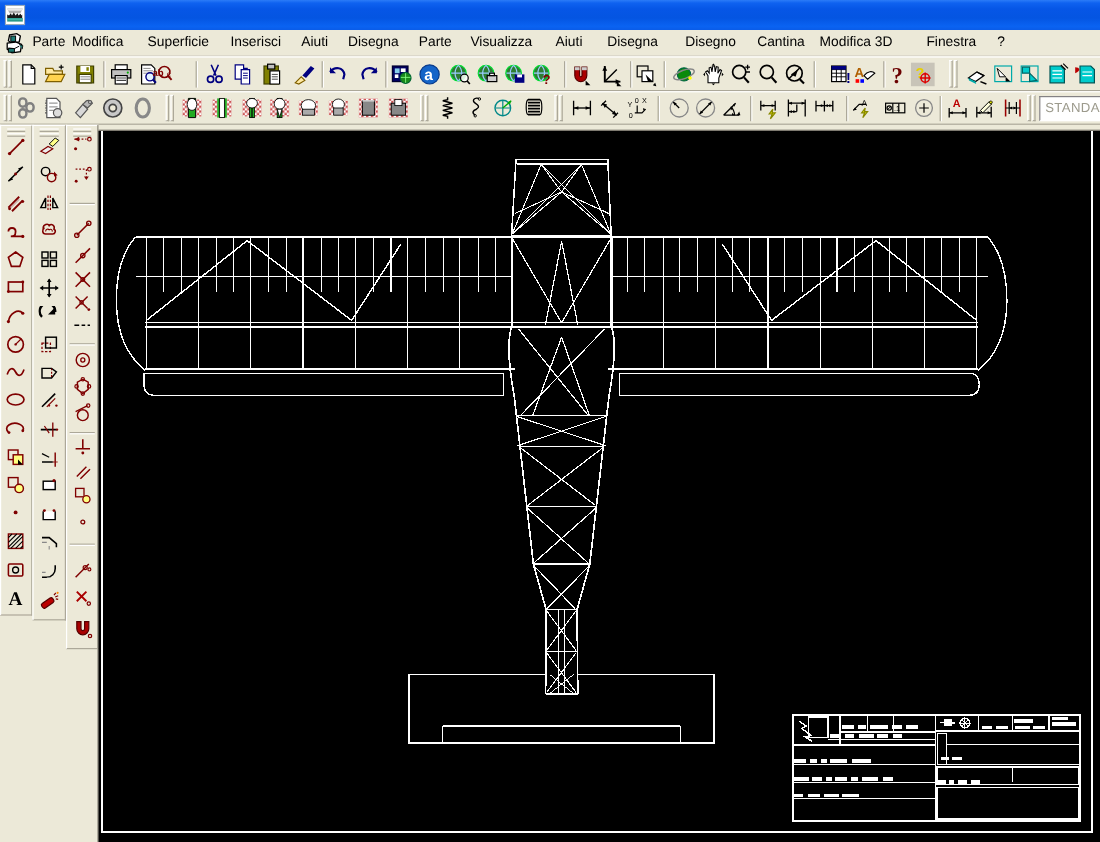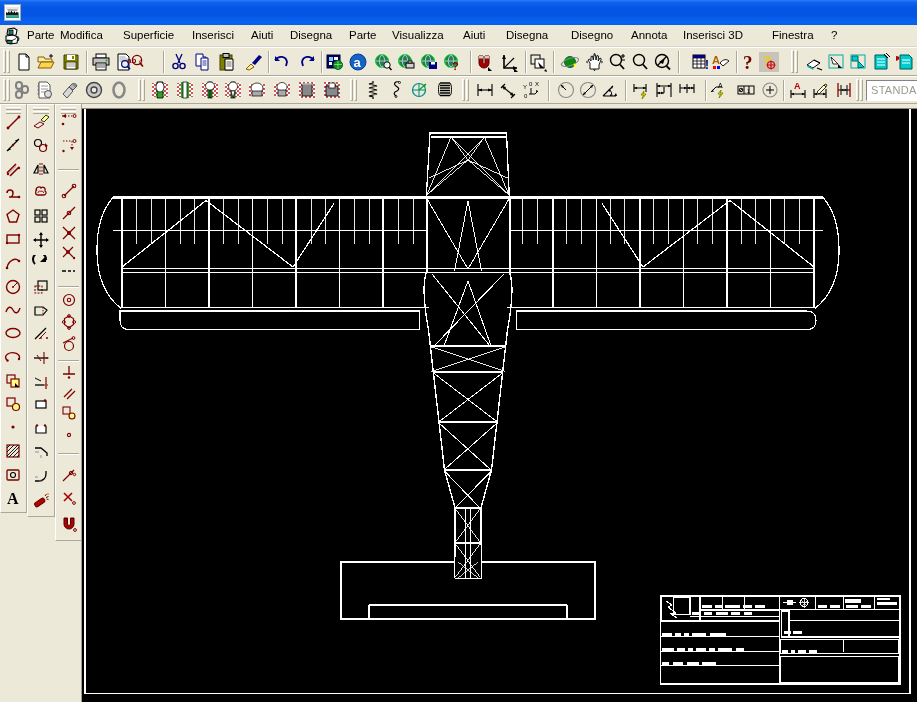--- a/index.html
+++ b/index.html
@@ -29,22 +29,22 @@
     <div class="abs" style="left:60px;top:4px;font-size:11.5px;color:#000">Modifica</div>
     <div class="abs" style="left:123px;top:4px;font-size:11.5px;color:#000">Superficie</div>
     <div class="abs" style="left:192px;top:4px;font-size:11.5px;color:#000">Inserisci</div>
     <div class="abs" style="left:251px;top:4px;font-size:11.5px;color:#000">Aiuti</div>
     <div class="abs" style="left:290px;top:4px;font-size:11.5px;color:#000">Disegna</div>
     <div class="abs" style="left:349px;top:4px;font-size:11.5px;color:#000">Parte</div>
     <div class="abs" style="left:392px;top:4px;font-size:11.5px;color:#000">Visualizza</div>
     <div class="abs" style="left:463px;top:4px;font-size:11.5px;color:#000">Aiuti</div>
     <div class="abs" style="left:506px;top:4px;font-size:11.5px;color:#000">Disegna</div>
     <div class="abs" style="left:571px;top:4px;font-size:11.5px;color:#000">Disegno</div>
-    <div class="abs" style="left:631px;top:4px;font-size:11.5px;color:#000">Annota</div>
-    <div class="abs" style="left:683px;top:4px;font-size:11.5px;color:#000">Inserisci 3D</div>
+    <div class="abs" style="left:631px;top:4px;font-size:11.5px;color:#000">Cantina</div>
+    <div class="abs" style="left:683px;top:4px;font-size:11.5px;color:#000">Modifica 3D</div>
     <div class="abs" style="left:772px;top:4px;font-size:11.5px;color:#000">Finestra</div>
     <div class="abs" style="left:831px;top:4px;font-size:11.5px;color:#000">?</div>
   </div>
 <div class="abs" style="left:0;top:47px;width:917px;height:29px;background:#ece9d8;border-top:1px solid #fff;border-bottom:1px solid #aca899"></div>
 <div style="position:absolute;left:3px;top:50px;width:3px;height:23px;border-left:1px solid #fff;border-top:1px solid #fff;border-right:1px solid #aca899;border-bottom:1px solid #aca899"></div>
 <div style="position:absolute;left:7px;top:50px;width:3px;height:23px;border-left:1px solid #fff;border-top:1px solid #fff;border-right:1px solid #aca899;border-bottom:1px solid #aca899"></div>
 <div style="position:absolute;left:14px;top:52px;width:20px;height:20px"><svg width="20" height="20" viewBox="0 0 20 20">
       <path d="M5 2h7l3 3v13H5z" fill="#fff" stroke="#000" stroke-width="1"></path>
       <path d="M12 2v3h3" fill="none" stroke="#000"></path>
     </svg></div>

